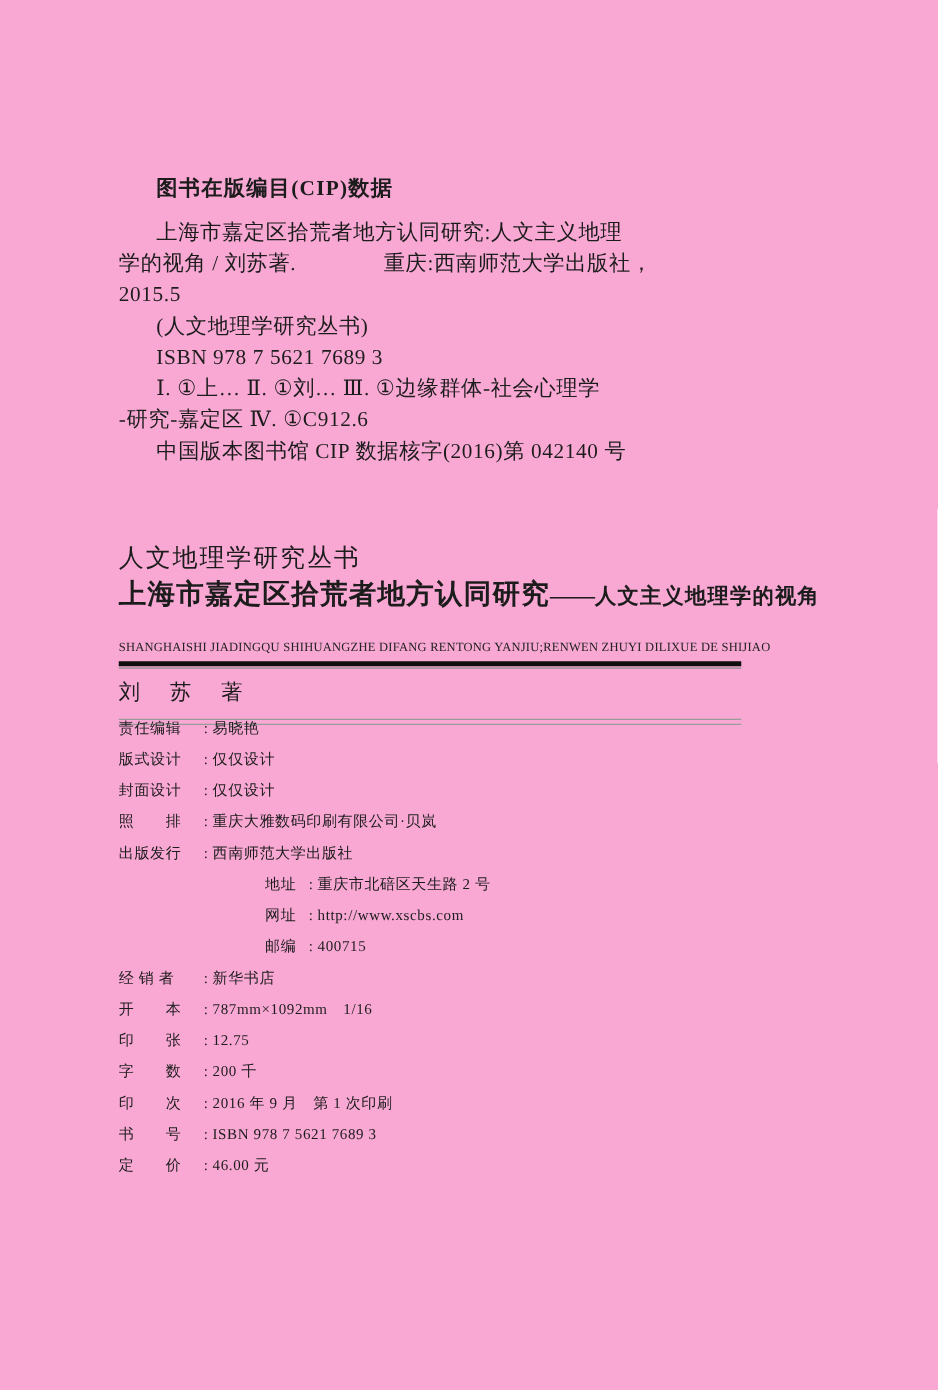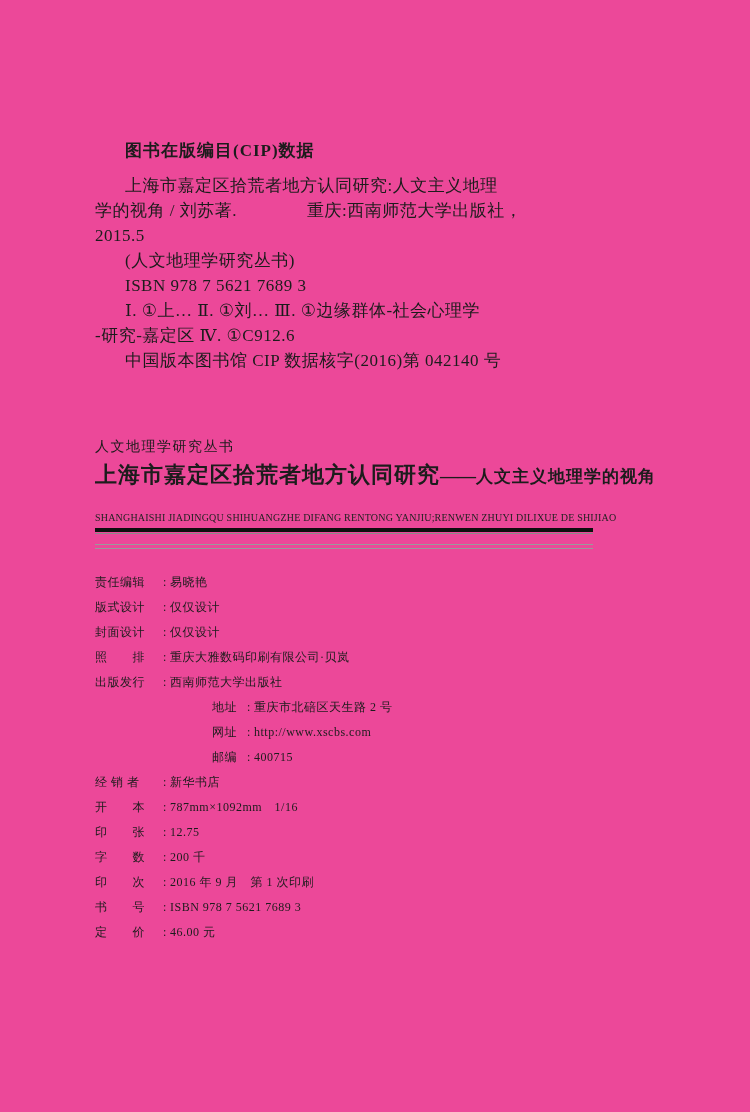--- a/index.html
+++ b/index.html
@@ -4,21 +4,21 @@
 <style>
   html, body {
     margin: 0;
     padding: 0;
     background: #ffffff;
   }
   .page {
     position: relative;
     width: 750px;
     height: 1112px;
-    background: #ec4899;
+    background: #f9a8d4;
     color: #1c1c1c;
     font-family: "Liberation Serif", "DejaVu Serif", serif;
     overflow: hidden;
   }
 
   
   .cip {
     position: absolute;
     top: 138px;
     left: 95px;
@@ -39,21 +39,21 @@
   .cip-line.indent { padding-left: 30px; }
 
   
   .titleblock {
     position: absolute;
     top: 437px;
     left: 95px;
     width: 498px;
   }
   .series {
-    font-size: 14px;
+    font-size: 20px;
     line-height: 20px;
     letter-spacing: 1.5px;
   }
   .title {
     margin-top: 4px;
     line-height: 28px;
     white-space: nowrap;
   }
   .title-main {
     font-size: 22px;
@@ -147,20 +147,21 @@
     <div class="cip-line">-研究-嘉定区 Ⅳ. ①C912.6</div>
     <div class="cip-line indent">中国版本图书馆 CIP 数据核字(2016)第 042140 号</div>
   </section>
 
   <section class="titleblock">
     <div class="series">人文地理学研究丛书</div>
     <div class="title"><span class="title-main">上海市嘉定区拾荒者地方认同研究</span><span class="title-dash">——</span><span class="title-sub">人文主义地理学的视角</span></div>
     <div class="pinyin">SHANGHAISHI JIADINGQU SHIHUANGZHE DIFANG RENTONG YANJIU;RENWEN ZHUYI DILIXUE DE SHIJIAO</div>
     <div class="rule-thick"></div>
     <div class="rule-thin"></div>
+    <div class="author">刘苏著</div>
     <div class="rule-double"></div>
   </section>
 
   <section class="colophon">
     <div class="row"><span class="label">责任编辑</span><span class="colon">:</span><span class="value">易晓艳</span></div>
     <div class="row"><span class="label">版式设计</span><span class="colon">:</span><span class="value">仅仅设计</span></div>
     <div class="row"><span class="label">封面设计</span><span class="colon">:</span><span class="value">仅仅设计</span></div>
     <div class="row"><span class="label">照　　排</span><span class="colon">:</span><span class="value">重庆大雅数码印刷有限公司·贝岚</span></div>
     <div class="row"><span class="label">出版发行</span><span class="colon">:</span><span class="value">西南师范大学出版社</span></div>
     <div class="row sub"><span class="label">地址</span><span class="colon">:</span><span class="value">重庆市北碚区天生路 2 号</span></div>

